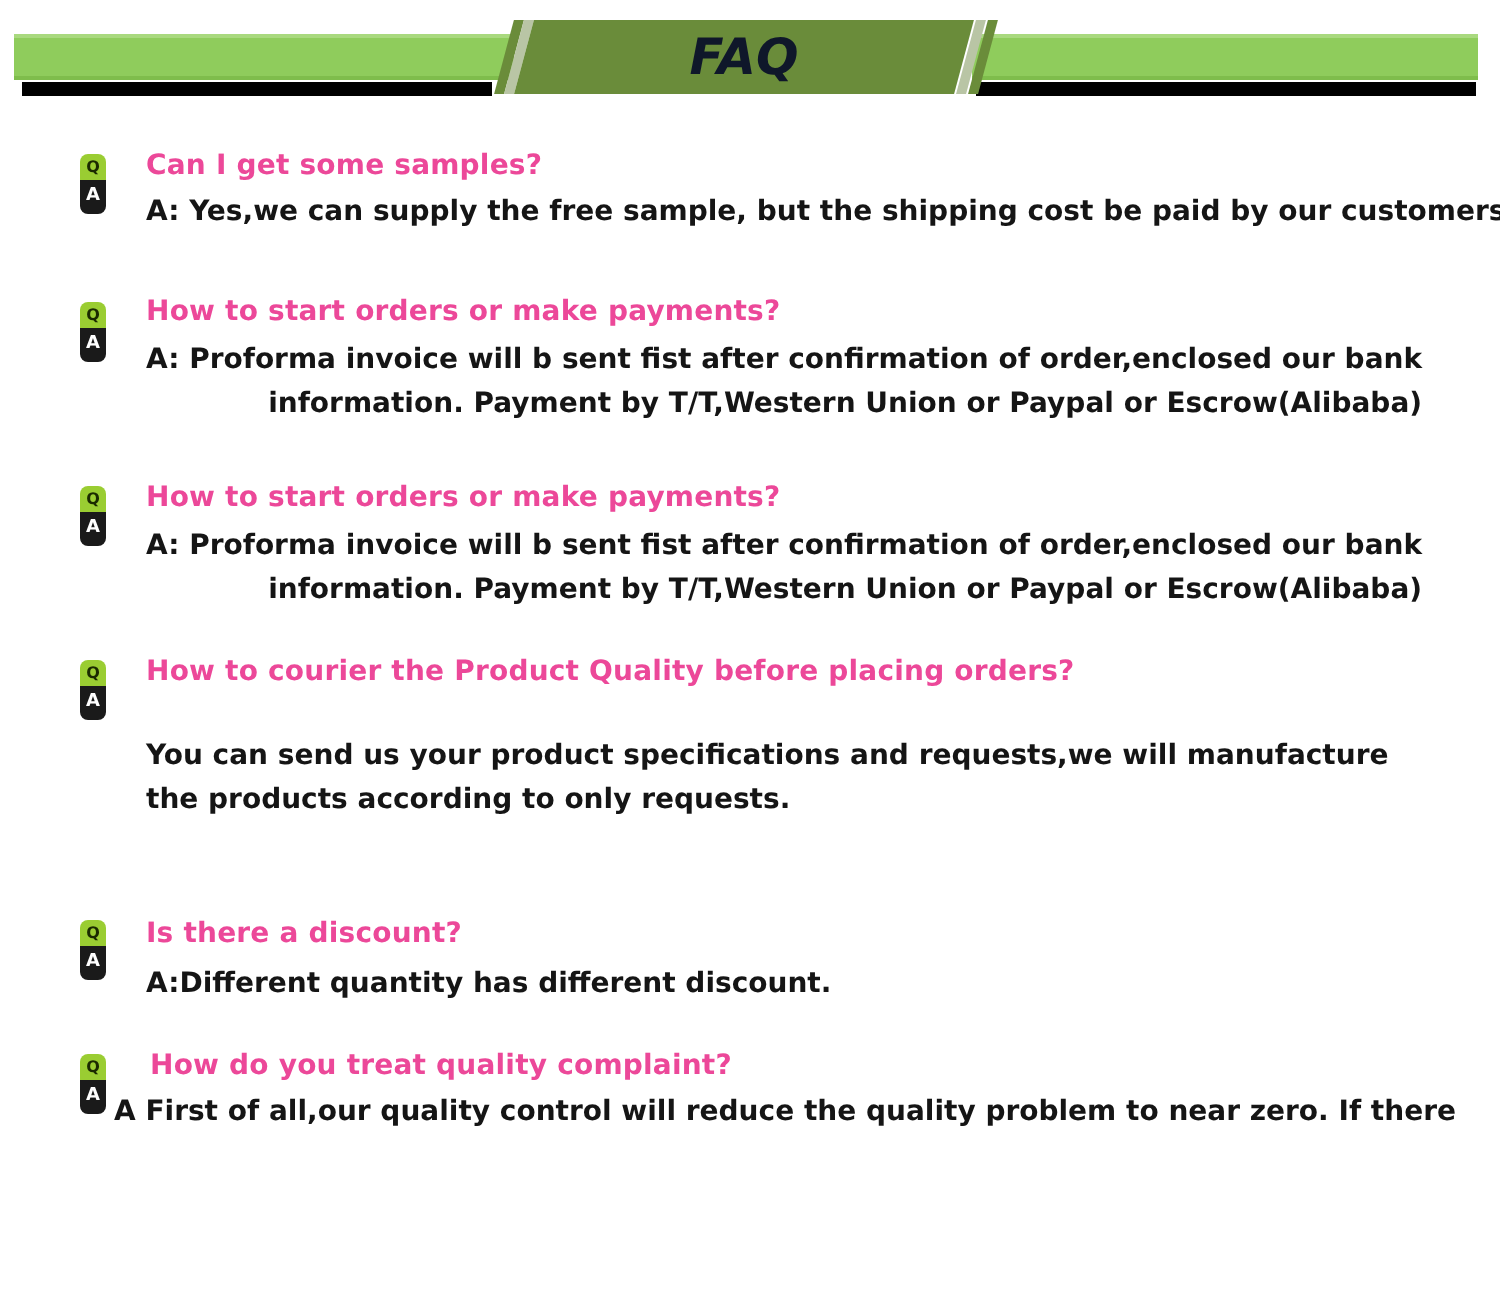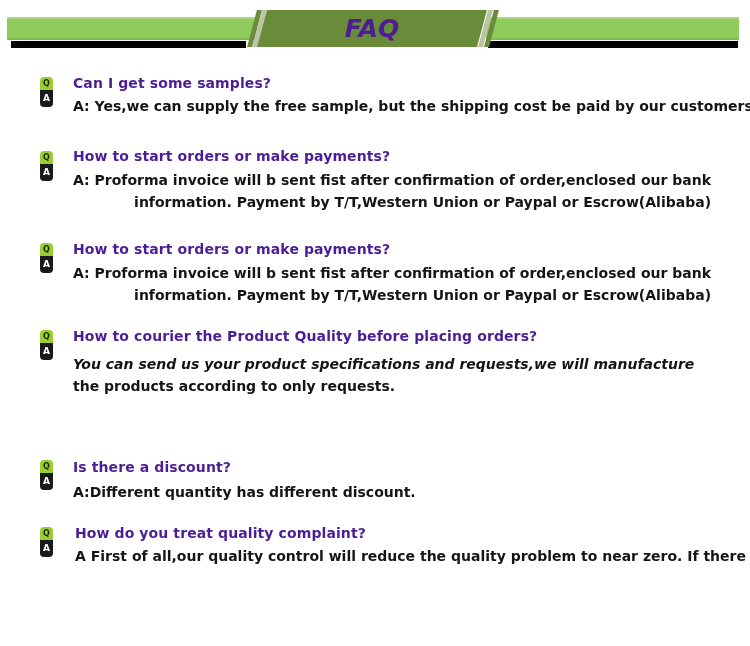--- a/index.html
+++ b/index.html
@@ -10,29 +10,29 @@
   .bar-shadow-r { position:absolute; left:488px; top:41px; width:250px; height:7px; background:#000; }
   .bar-l { position:absolute; left:7px; top:17px; width:250px; height:23px; background:#8fcc5c;
            box-shadow: inset 0 2px 0 #a9d97f, inset 0 -2px 0 #7fbd4c; }
   .bar-r { position:absolute; left:486px; top:17px; width:253px; height:23px; background:#8fcc5c;
            box-shadow: inset 0 2px 0 #a9d97f, inset 0 -2px 0 #7fbd4c; }
   .badge { position:absolute; left:262px; top:10px; width:220px; height:37px; background:#6a8c3a;
            transform:skewX(-15deg); }
   .stripe { position:absolute; top:10px; width:5px; height:37px; background:#6a8c3a; transform:skewX(-15deg); }
   .stripe.light { background:#b9c5a5; }
   .faq-title { position:absolute; left:262px; top:10px; width:220px; height:37px; line-height:37px;
-               text-align:center; color:#4c1d95; font-family:"DejaVu Sans", sans-serif; font-weight:bold;
+               text-align:center; color:#0f172a; font-family:"DejaVu Sans", sans-serif; font-weight:bold;
                font-style:italic; font-size:25px; }
   .qa { position:absolute; left:0; width:750px; }
   .icon { position:absolute; left:40px; width:13px; }
   .icon .q { height:13px; background:#9acd32; border-radius:4px 4px 0 0; color:#1a2a00; font-size:8px;
              font-weight:bold; text-align:center; line-height:13px; }
   .icon .a { height:17px; background:#1a1a1a; border-radius:0 0 4px 4px; color:#fff; font-size:9px;
              font-weight:bold; text-align:center; line-height:17px; }
-  .question { position:absolute; left:73px; color:#4c1d95; font-size:14px; font-weight:bold;
+  .question { position:absolute; left:73px; color:#ec4899; font-size:14px; font-weight:bold;
               font-family:"DejaVu Sans", sans-serif; letter-spacing:0.1px; white-space:nowrap; }
   .answer { position:absolute; left:73px; color:#151515; font-size:14px; font-weight:bold;
             font-family:"DejaVu Sans", sans-serif; line-height:22px; white-space:nowrap; }
   .indent { padding-left:25px;text-align:right; }
 </style>
 </head>
 <body>
 
 <div class="banner">
   <div class="bar-shadow-l"></div>
@@ -82,21 +82,21 @@
   </div>
 </div>
 
 <div class="qa" style="top:0;">
   <div class="icon" style="top:330px;">
     <div class="q">Q</div>
     <div class="a">A</div>
   </div>
   <div class="question" style="top:328px;">How to courier the Product Quality before placing orders?</div>
   <div class="answer" style="top:348px;">
-    <div style="margin-top:5px;font-style:italic;">You can send us your product specifications and requests,we will manufacture</div>
+    <div style="margin-top:19px;">You can send us your product specifications and requests,we will manufacture</div>
     <div>the products according to only requests.</div>
   </div>
 </div>
 
 <div class="qa" style="top:0;">
   <div class="icon" style="top:460px;">
     <div class="q">Q</div>
     <div class="a">A</div>
   </div>
   <div class="question" style="top:459px;">Is there a discount?</div>
@@ -104,16 +104,16 @@
     <div>A:Different quantity has different discount.</div>
   </div>
 </div>
 
 <div class="qa" style="top:0;">
   <div class="icon" style="top:527px;">
     <div class="q">Q</div>
     <div class="a">A</div>
   </div>
   <div class="question" style="top:525px; left:75px;">How do you treat quality complaint?</div>
-  <div class="answer" style="top:545px; left:75px;">
+  <div class="answer" style="top:545px; left:57px;">
     <div>A First of all,our quality control will reduce the quality problem to near zero. If there</div>
   </div>
 </div>
 
 </body></html>

